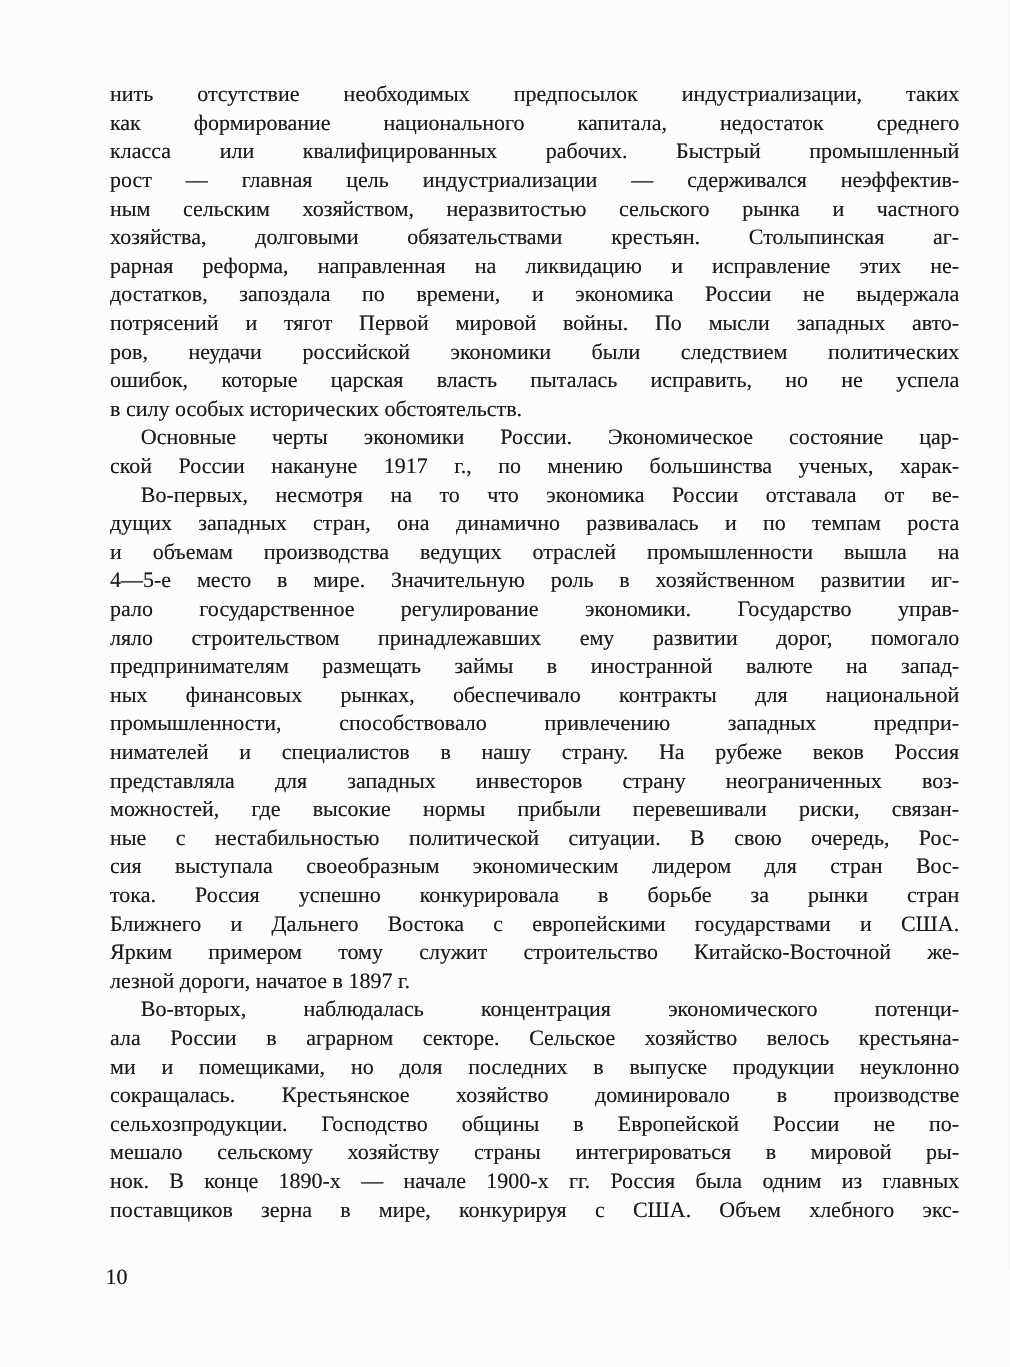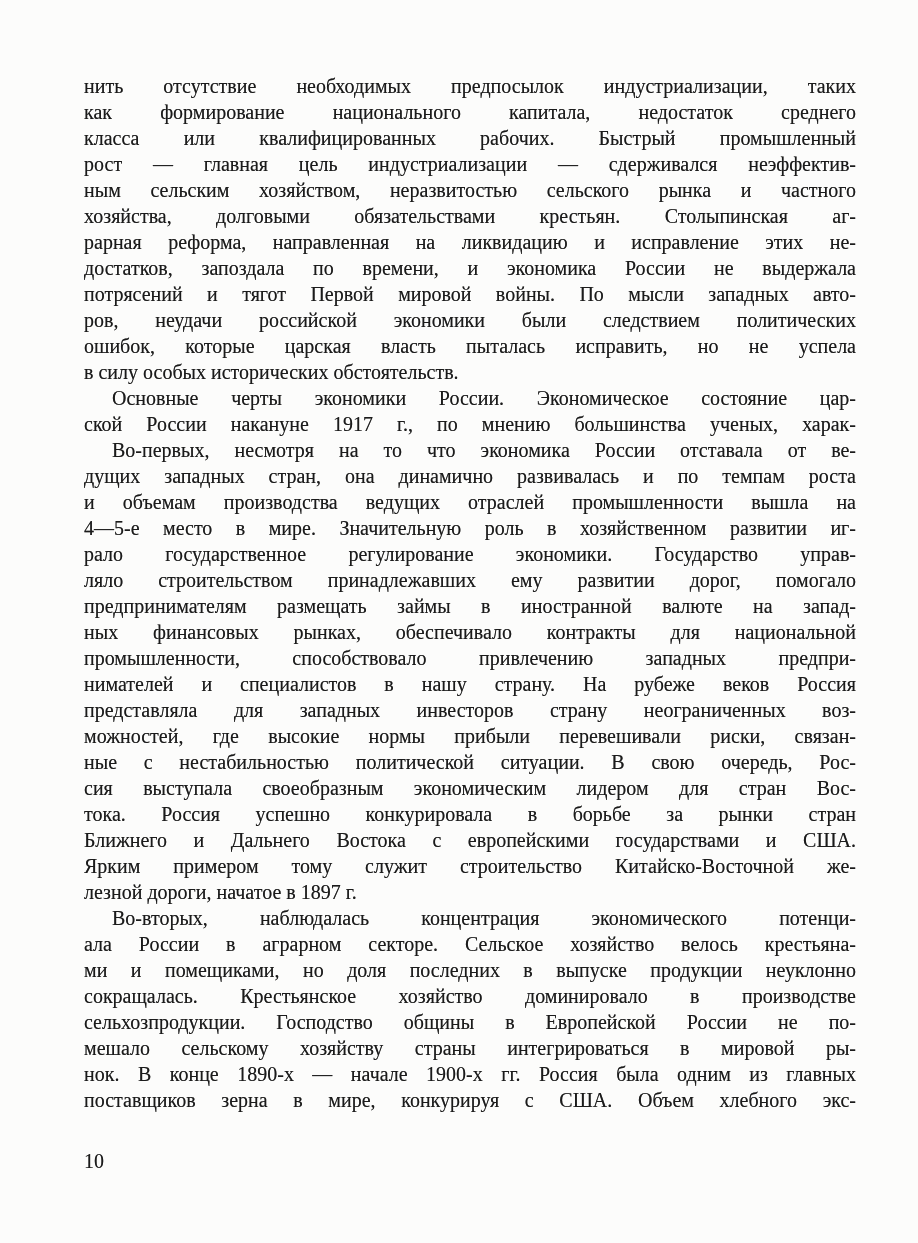--- a/index.html
+++ b/index.html
@@ -12,21 +12,21 @@
     width: 918px;
     height: 1243px;
     margin: 0 auto;
     background: #fcfcfb;
     overflow: hidden;
     font-family: "Liberation Serif", "DejaVu Serif", serif;
     color: #1b1b1b;
   }
   .text-block {
     position: absolute;
-    left: 84px;
+    left: 100px;
     top: 73px;
     width: 772px;
   }
   .paragraph {
     margin: 0;
   }
   .line {
     font-size: 20px;
     line-height: 26px;
     height: 26px;
@@ -44,21 +44,21 @@
     height: 0;
   }
   .line.indent {
     padding-left: 28px;
   }
   .line b {
     font-weight: 400;
   }
   .page-number {
     position: absolute;
-    left: 84px;
+    left: 96px;
     top: 1148px;
     font-size: 20px;
     line-height: 26px;
     text-shadow: 0 0 0.5px rgba(20,20,20,0.55);
   }
 </style>
 </head>
 <body>
 
 <div class="page">

